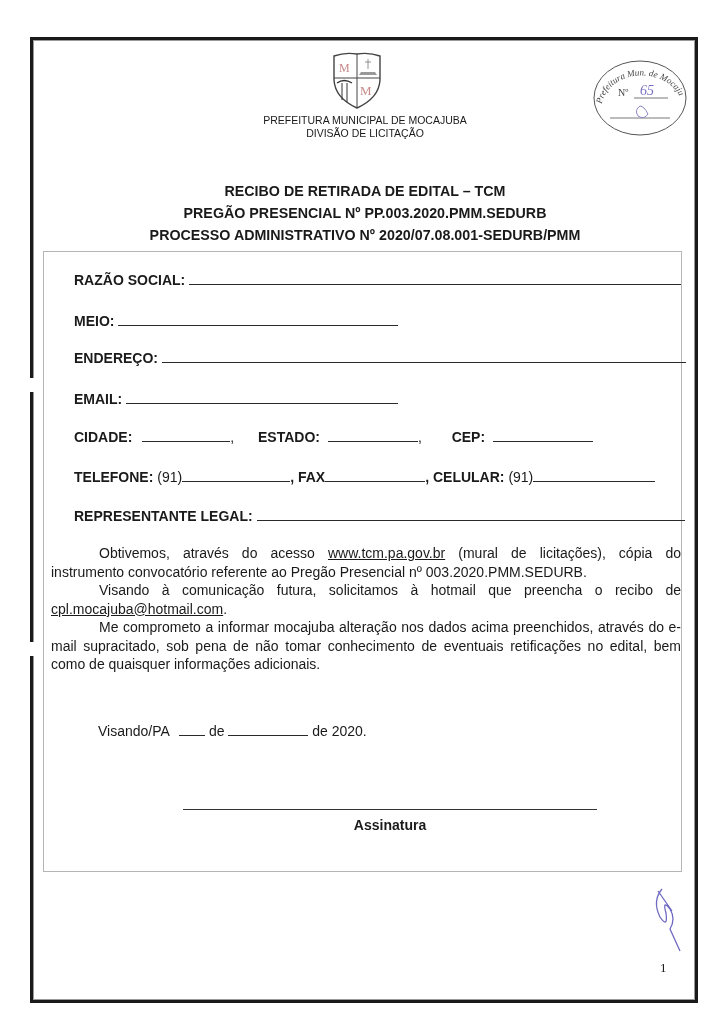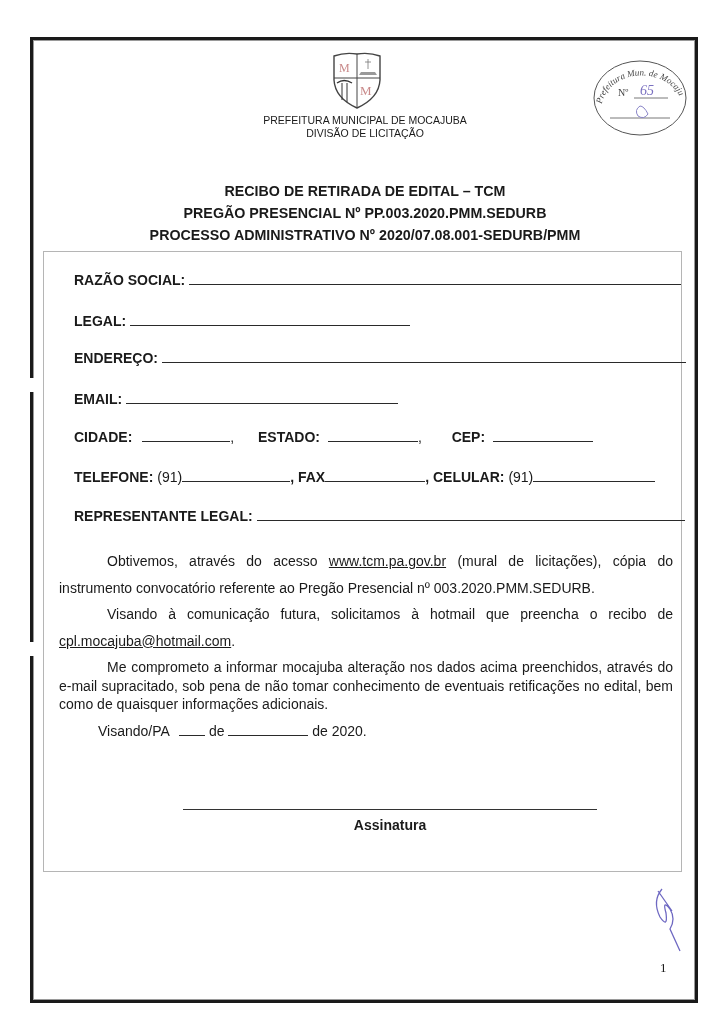--- a/index.html
+++ b/index.html
@@ -21,21 +21,21 @@
 
   .form-box { position: absolute; left: 43px; top: 251px; width: 637px; height: 619px;
               border: 1px solid #b5b5b5; }
 
   .row { position: absolute; left: 66px; font-size: 14px; font-weight: bold; white-space: nowrap; margin-left: 8px; }
   .row .u { display: inline-block; border-bottom: 1px solid #2a2a2a; height: 12px; vertical-align: baseline; }
   .row .plain { font-weight: normal; }
 
   .para { position: absolute; left: 51px; width: 630px; font-size: 14px; line-height: 18.5px;
           text-align: justify; color: #1a1a1a; }
-  .para p { margin: 8px; }
+  .para p { margin: 0; }
   .para .indent { text-indent: 48px; }
   .para a { color: #1a1a1a; text-decoration: underline; }
   .justify-last { text-align-last: justify; }
 
   .date-line { position: absolute; left: 98px; top: 723px; font-size: 14px; }
   .date-line .u { display: inline-block; border-bottom: 1px solid #2a2a2a; height: 12px; }
 
   .sig-line { position: absolute; left: 183px; top: 809px; width: 414px; border-top: 1px solid #333; }
   .sig-label { position: absolute; left: 330px; top: 817px; width: 120px; text-align: center;
                font-size: 14px; font-weight: bold; }
@@ -94,21 +94,21 @@
 </div>
 
 <div class="form-box"></div>
 
 <div class="row" style="top:272px;">
   <span>RAZÃO SOCIAL:</span>
   <span class="u" style="width:492px;"></span>
 </div>
 
 <div class="row" style="top:313px;">
-  <span>LEGAL:</span>
+  <span>MEIO:</span>
   <span class="u" style="width:280px;"></span>
 </div>
 
 <div class="row" style="top:350px;">
   <span>ENDEREÇO:</span>
   <span class="u" style="width:524px;"></span>
 </div>
 
 <div class="row" style="top:391px;">
   <span>EMAIL:</span>

